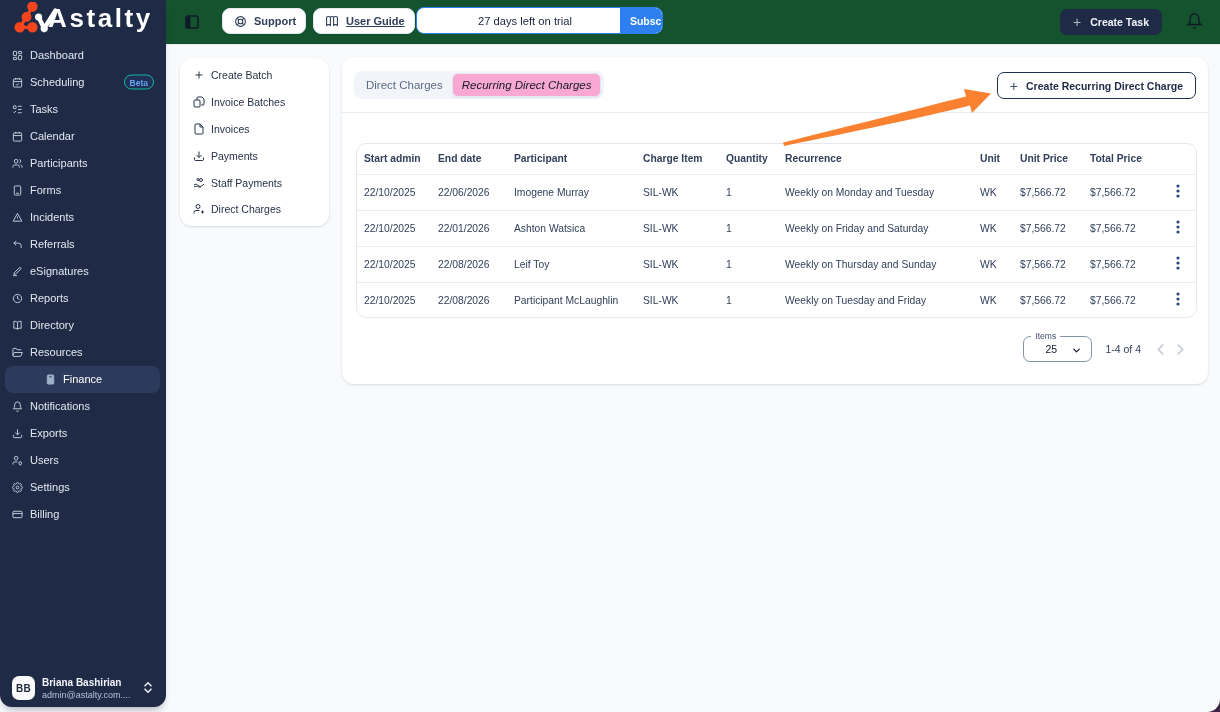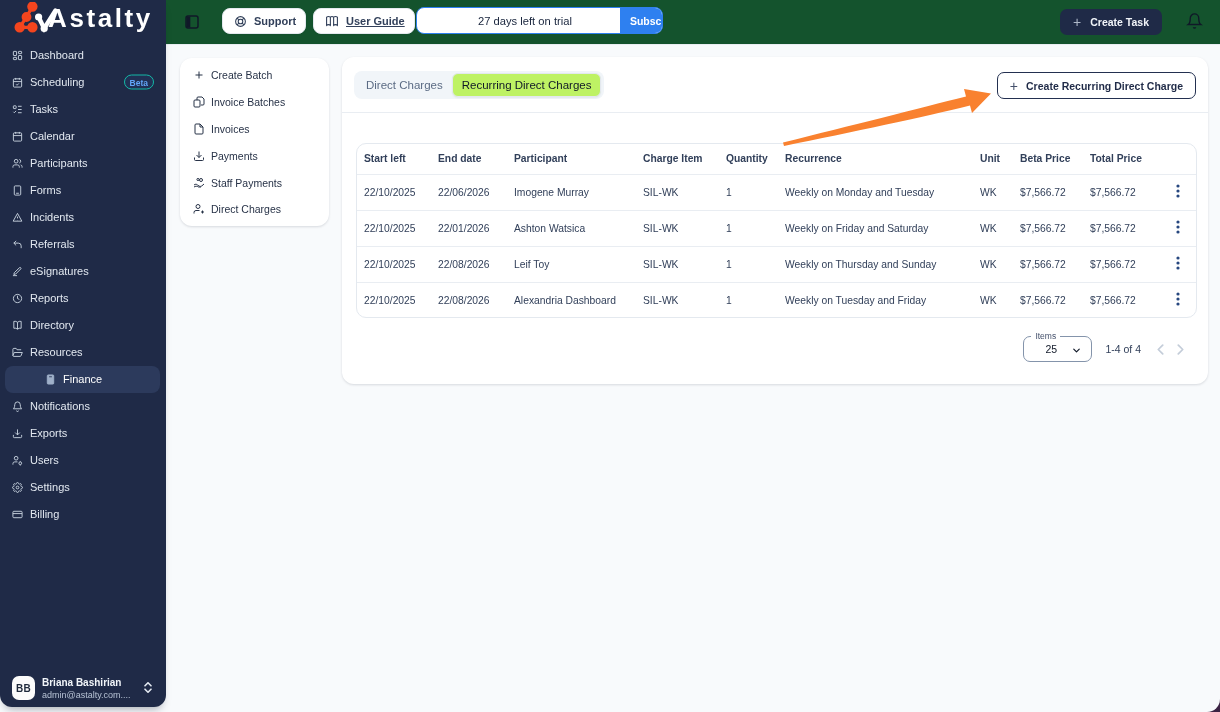--- a/index.html
+++ b/index.html
@@ -79,22 +79,22 @@
   position:absolute; left:342px; top:57px; width:866px; height:327px; background:#fff;
   border-radius:12px; box-shadow:0 1px 3px rgba(15,23,42,.09), 0 1px 2px rgba(15,23,42,.05);
   z-index:2;
 }
 .tabs {
   position:absolute; left:12px; top:14px; height:28px; background:#f1f5f9;
   border-radius:8px; display:flex; align-items:center; padding:0 3px;
 }
 .tab { font-size:11.5px; color:#5b6b84; padding:0 9px; height:22px; display:flex; align-items:center; }
 .tab.active {
-  background:#bef264; color:#101828; border:1px solid #e3e8ee; border-radius:6px;
-  height:24px; box-shadow:0 1px 2px rgba(15,23,42,.06); font-weight:500;
+  background:#f9a8d4; color:#101828; border:1px solid #e3e8ee; border-radius:6px;
+  height:24px; box-shadow:0 1px 2px rgba(15,23,42,.06); font-weight:500;font-style:italic;
 }
 .create-rdc {
   position:absolute; right:12px; top:15px; height:27px; border:1px solid #233050;
   border-radius:7px; background:#fff; color:#1f2a47; font-size:10.5px; font-weight:700;
   display:flex; align-items:center; padding:0 12px;
 }
 .create-rdc .plus { font-size:14px; font-weight:400; color:#44506b; margin-right:8px; }
 .card-divider { position:absolute; left:0; top:55px; width:100%; border-top:1px solid #e9edf2; }
 
 .tablewrap {
@@ -316,28 +316,28 @@
           <col style="width:83px">
           <col style="width:59px">
           <col style="width:195px">
           <col style="width:40px">
           <col style="width:70px">
           <col style="width:72px">
           <col>
       </colgroup>
       <tbody>
           <tr>
-        <th style="padding-left:7px">Start left</th>
+        <th style="padding-left:7px">Start admin</th>
             <th>End date</th>
             <th>Participant</th>
             <th>Charge Item</th>
             <th>Quantity</th>
             <th>Recurrence</th>
             <th>Unit</th>
-            <th>Beta Price</th>
+            <th>Unit Price</th>
             <th>Total Price</th>
             <th></th>
       </tr>
       <tr>
         <td style="padding-left:7px">22/10/2025</td>
             <td>22/06/2026</td>
             <td>Imogene Murray</td>
             <td>SIL-WK</td>
             <td>1</td>
             <td>Weekly on Monday and Tuesday</td>
@@ -378,21 +378,21 @@
             <td>$7,566.72</td>
         <td class="kebab"><svg width="4" height="14" viewBox="0 0 4 14">
                 <circle cx="2" cy="2" r="1.6" fill="#27477f"></circle>
                 <circle cx="2" cy="7" r="1.6" fill="#27477f"></circle>
                 <circle cx="2" cy="12" r="1.6" fill="#27477f"></circle>
               </svg></td>
       </tr>
       <tr>
         <td style="padding-left:7px">22/10/2025</td>
             <td>22/08/2026</td>
-            <td>Alexandria Dashboard</td>
+            <td>Participant McLaughlin</td>
             <td>SIL-WK</td>
             <td>1</td>
             <td>Weekly on Tuesday and Friday</td>
             <td>WK</td>
             <td>$7,566.72</td>
             <td>$7,566.72</td>
         <td class="kebab"><svg width="4" height="14" viewBox="0 0 4 14">
                 <circle cx="2" cy="2" r="1.6" fill="#27477f"></circle>
                 <circle cx="2" cy="7" r="1.6" fill="#27477f"></circle>
                 <circle cx="2" cy="12" r="1.6" fill="#27477f"></circle>

